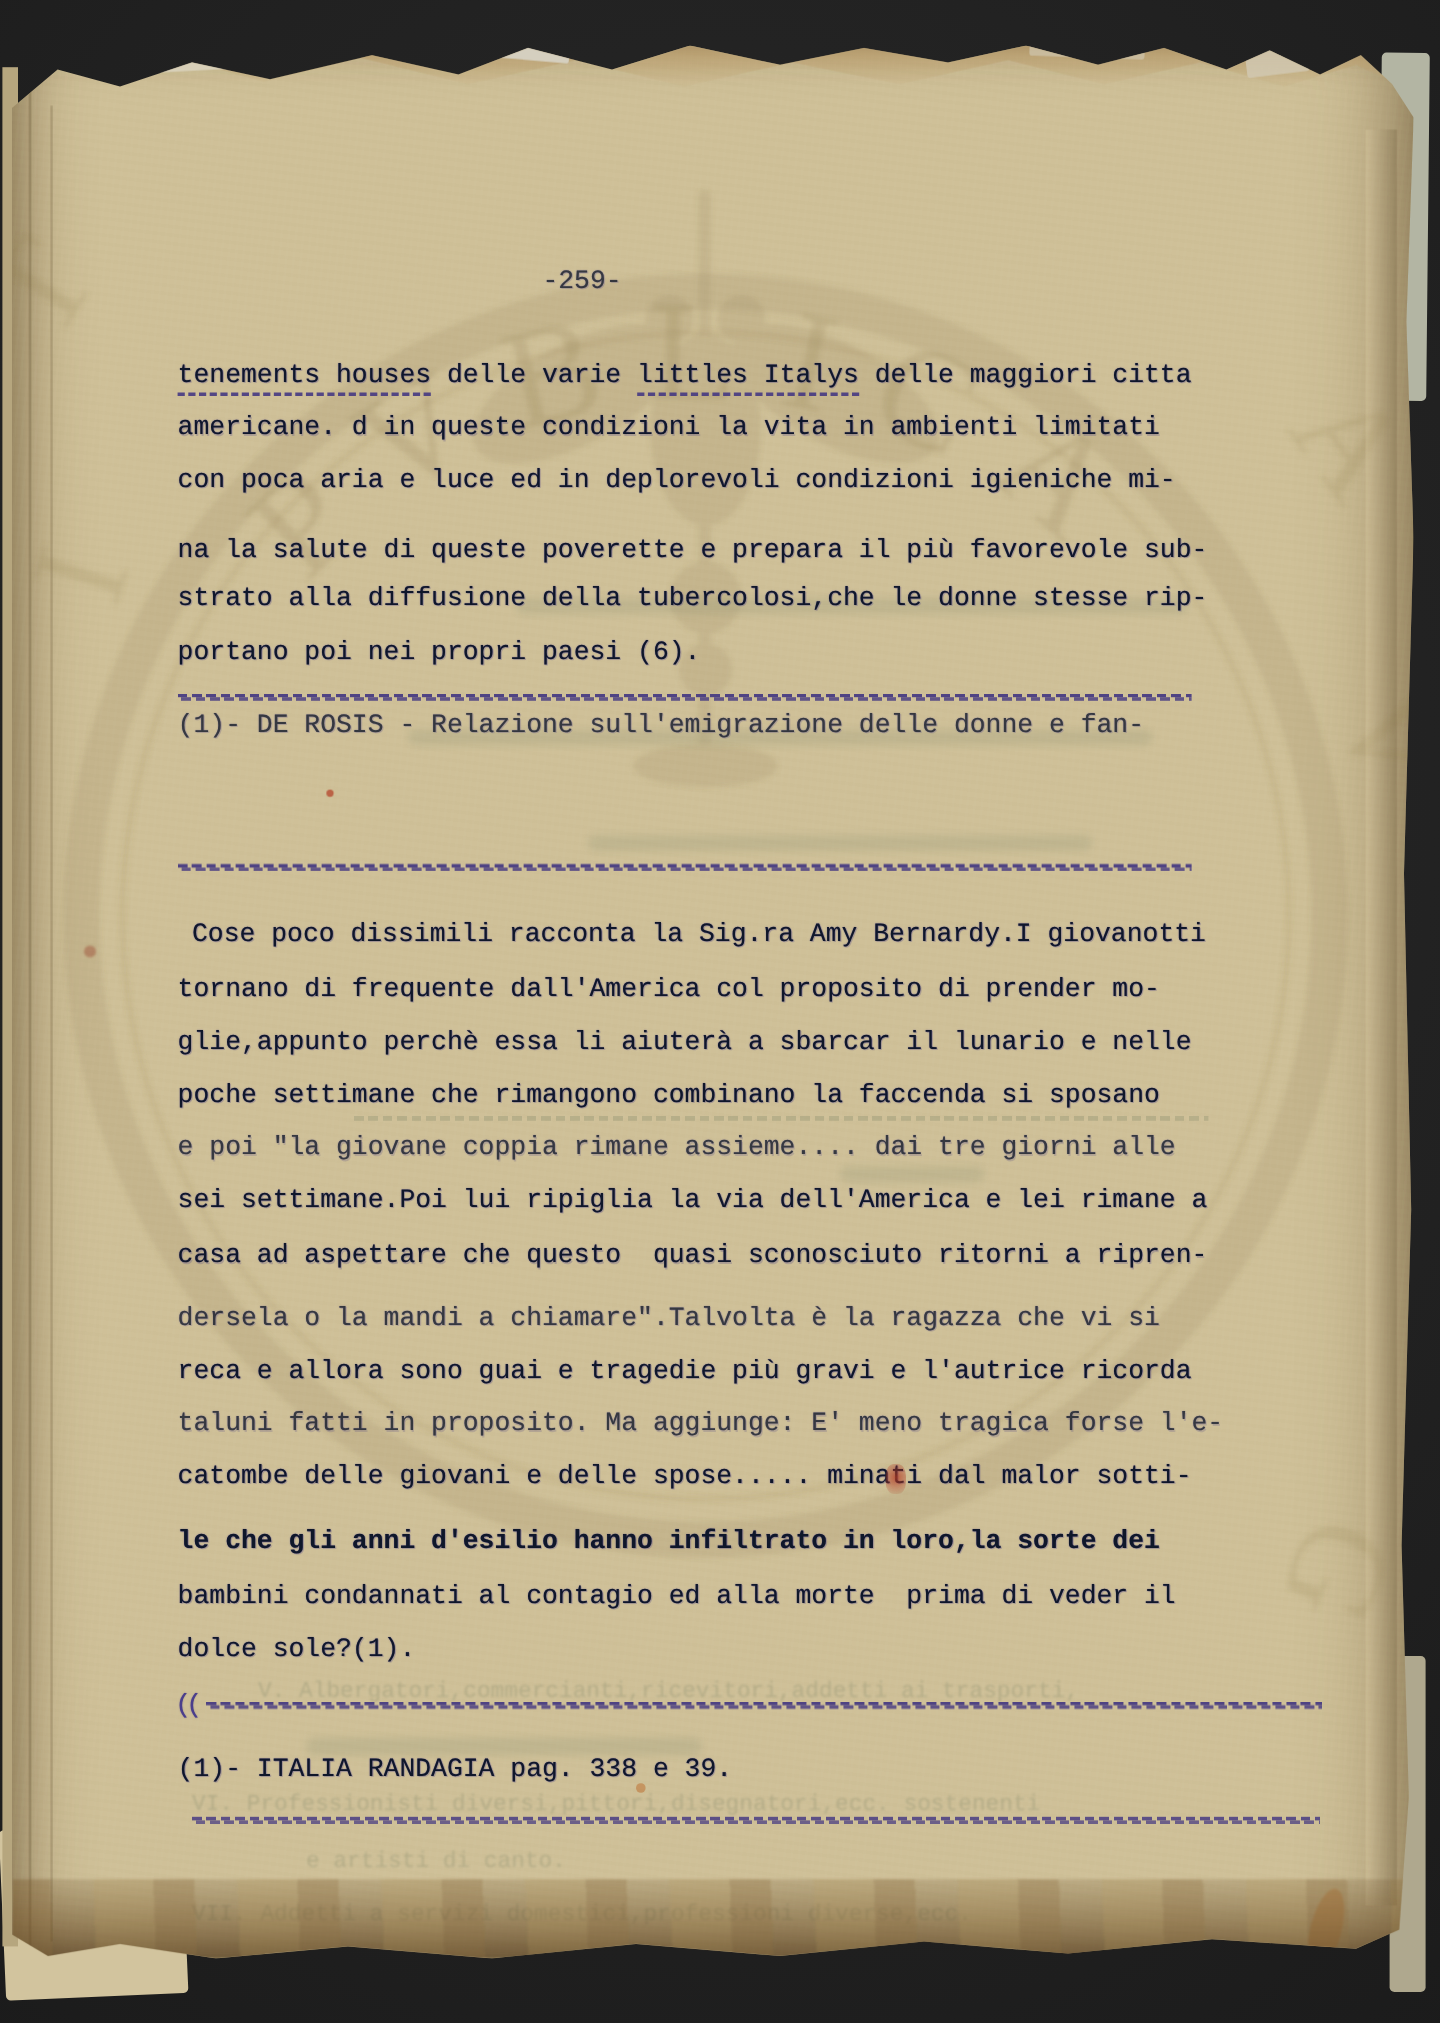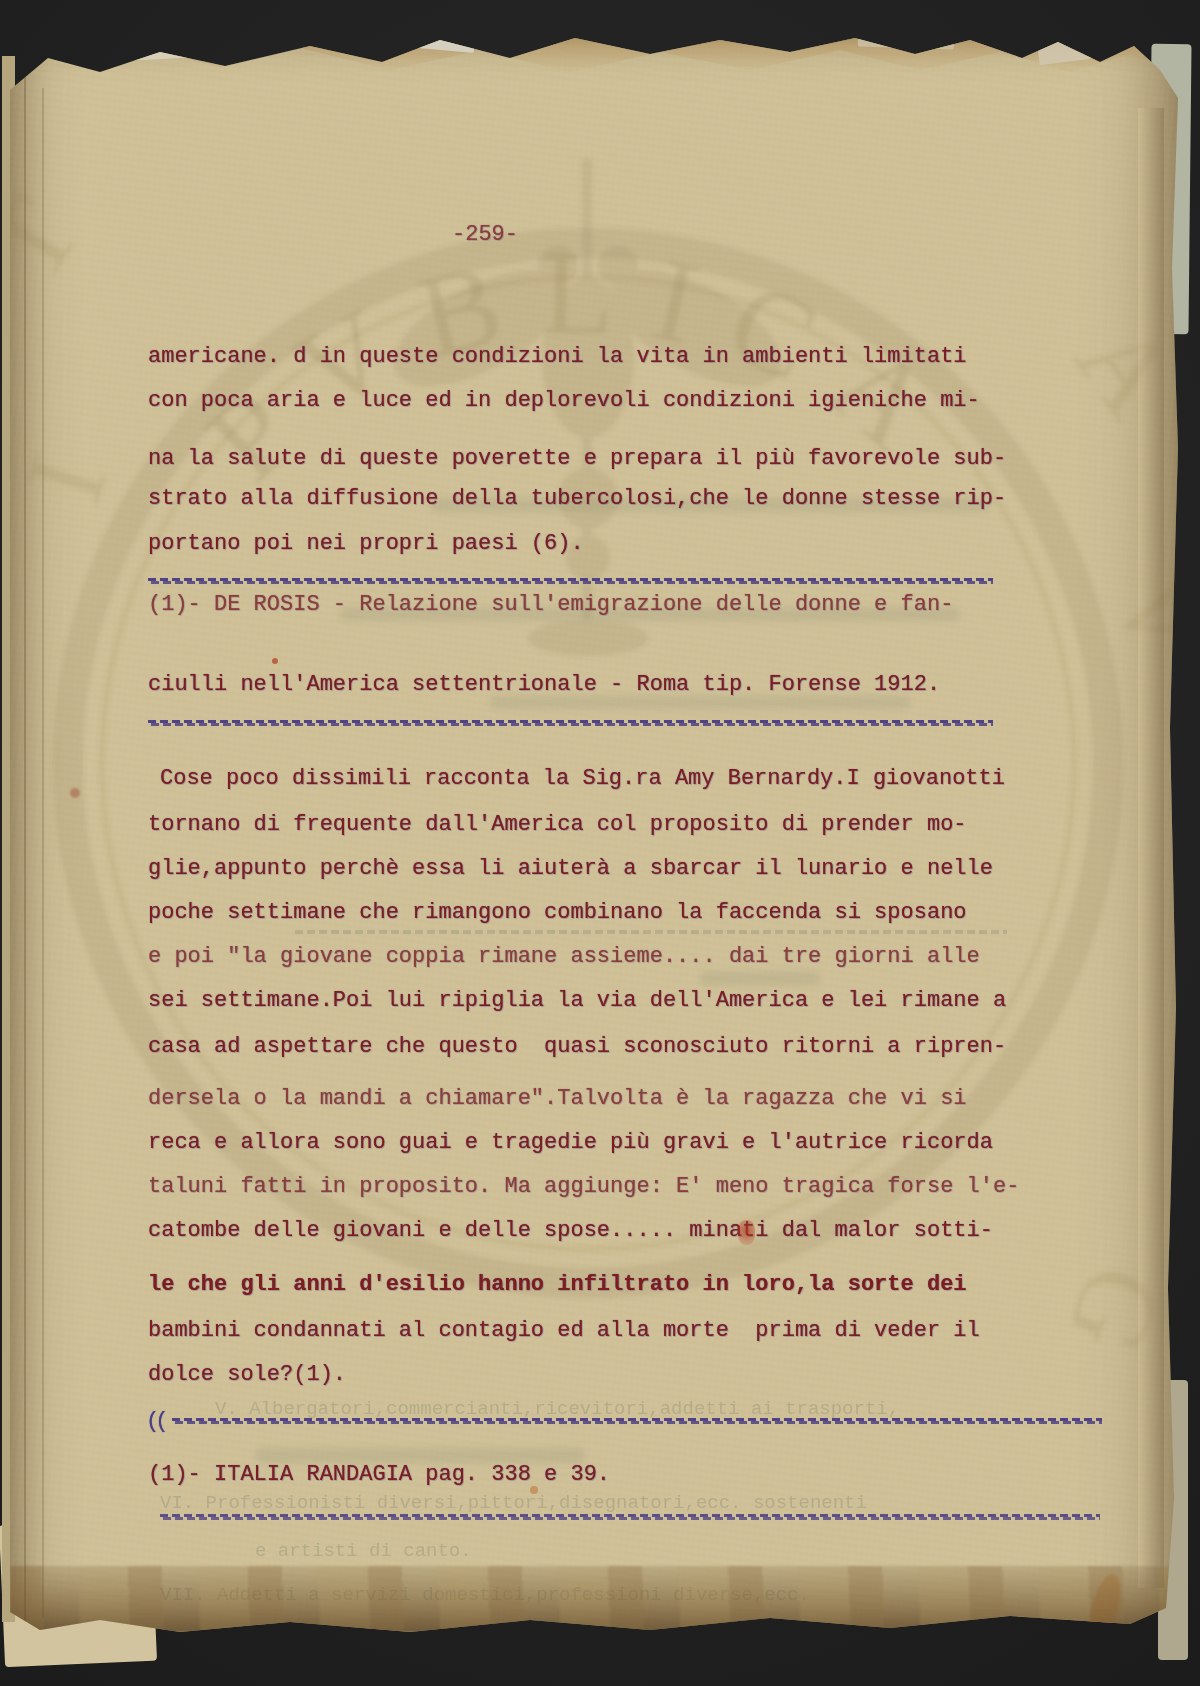--- a/index.html
+++ b/index.html
@@ -18,21 +18,21 @@
     box-shadow: inset 34px 0 55px -28px rgba(80,60,30,.55),
                 inset -46px 0 70px -30px rgba(85,65,35,.55),
                 inset 0 -34px 50px -26px rgba(75,55,25,.5),
                 inset 0 26px 36px -22px rgba(120,90,50,.38);
     clip-path:polygon(0px 62px,38px 30px,90px 44px,150px 24px,215px 38px,300px 18px,372px 34px,430px 12px,500px 30px,565px 10px,640px 26px,710px 12px,780px 24px,845px 10px,905px 26px,960px 12px,1012px 30px,1048px 14px,1090px 34px,1124px 18px,1150px 42px,1168px 70px,1162px 240px,1168px 420px,1160px 700px,1166px 980px,1158px 1260px,1164px 1470px,1156px 1580px,1120px 1596px,1000px 1588px,880px 1600px,760px 1590px,640px 1602px,520px 1592px,400px 1604px,280px 1594px,170px 1604px,90px 1592px,30px 1602px,0px 1584px);}
   .grain{position:absolute;inset:0;z-index:1;pointer-events:none;opacity:.5;background:
     repeating-linear-gradient(7deg, rgba(120,100,60,.035) 0 3px, rgba(0,0,0,0) 3px 7px),
     repeating-linear-gradient(96deg, rgba(255,255,235,.04) 0 2px, rgba(0,0,0,0) 2px 6px);}
   
   .tl{position:absolute;left:138px;z-index:3;font-size:22px;line-height:26px;white-space:pre;
-      color:#7f1d1d;text-shadow:0 0 1px rgba(70,58,134,.85),1px 1px 0 rgba(70,58,134,.22);}
+      color:#0f172a;text-shadow:0 0 1px rgba(70,58,134,.85),1px 1px 0 rgba(70,58,134,.22);}
   .soft{opacity:.8;}
   .u{border-bottom:3px dashed rgba(69,57,130,.9);padding-bottom:2px;}
   .rule{position:absolute;left:138px;z-index:3;height:6px;
     background:
       repeating-linear-gradient(90deg, rgba(69,57,130,.92) 0 8px, rgba(0,0,0,0) 8px 12px) 0 0/100% 3px no-repeat,
       repeating-linear-gradient(90deg, rgba(69,57,130,.8) 3px 11px, rgba(0,0,0,0) 11px 15px) 0 3px/100% 3px no-repeat;}
   .rulepre{position:absolute;z-index:3;font-size:22px;color:#4a3e8c;letter-spacing:-4px;
       text-shadow:0 0 1px rgba(70,58,134,.85);}
   
   .ghost{position:absolute;z-index:2;font-size:19px;white-space:pre;color:#8e9070;opacity:.4;
@@ -110,30 +110,30 @@
     <div class="gsmudge" style="left:480px;top:668px;width:420px;height:13px;"></div>
     <div class="gsmudge" style="left:690px;top:944px;width:120px;height:13px;"></div>
     <div class="gsmudge" style="left:245px;top:1420px;width:330px;height:15px;"></div>
     <div class="ghost" style="left:205px;top:1370px;">V. Albergatori,commercianti,ricevitori,addetti ai trasporti,</div>
     <div class="ghost" style="left:150px;top:1464px;">VI. Professionisti diversi,pittori,disegnatori,ecc. sostenenti</div>
     <div class="ghost" style="left:245px;top:1512px;">e artisti di canto.</div>
     <div class="ghost" style="left:150px;top:1556px;">VII. Addetti a servizi domestici,professioni diverse,ecc.</div>
 
     <div class="tl soft" style="left:442px;top:194px;">-259-</div>
 
+    <div class="tl" style="top:272px;"><span class="u">tenements houses</span><span> delle varie </span><span class="u">littles Italys</span><span> delle maggiori citta</span></div>
     <div class="tl" style="top:316px;">americane. d in queste condizioni la vita in ambienti limitati</div>
     <div class="tl" style="top:360px;">con poca aria e luce ed in deplorevoli condizioni igieniche mi-</div>
     <div class="tl" style="top:418px;">na la salute di queste poverette e prepara il più favorevole sub-</div>
     <div class="tl" style="top:458px;">strato alla diffusione della tubercolosi,che le donne stesse rip-</div>
     <div class="tl" style="top:503px;">portano poi nei propri paesi (6).</div>
 
     <div class="rule" style="top:550px;width:845px;"></div>
 
     <div class="tl soft" style="top:564px;">(1)- DE ROSIS - Relazione sull'emigrazione delle donne e fan-</div>
-    <div class="tl" style="top:644px;">ciulli nell'America settentrionale - Roma tip. Forense 1912.</div>
 
     <div class="rule" style="top:692px;width:845px;"></div>
 
     <div class="tl" style="left:150px;top:738px;">Cose poco dissimili racconta la Sig.ra Amy Bernardy.I giovanotti</div>
     <div class="tl" style="top:784px;">tornano di frequente dall'America col proposito di prender mo-</div>
     <div class="tl" style="top:828px;">glie,appunto perchè essa li aiuterà a sbarcar il lunario e nelle</div>
     <div class="tl" style="top:872px;text-align:center;">poche settimane che rimangono combinano la faccenda si sposano</div>
     <div class="tl soft" style="top:916px;">e poi "la giovane coppia rimane assieme.... dai tre giorni alle</div>
     <div class="tl" style="top:960px;">sei settimane.Poi lui ripiglia la via dell'America e lei rimane a</div>
     <div class="tl" style="top:1006px;">casa ad aspettare che questo  quasi sconosciuto ritorni a ripren-</div>

